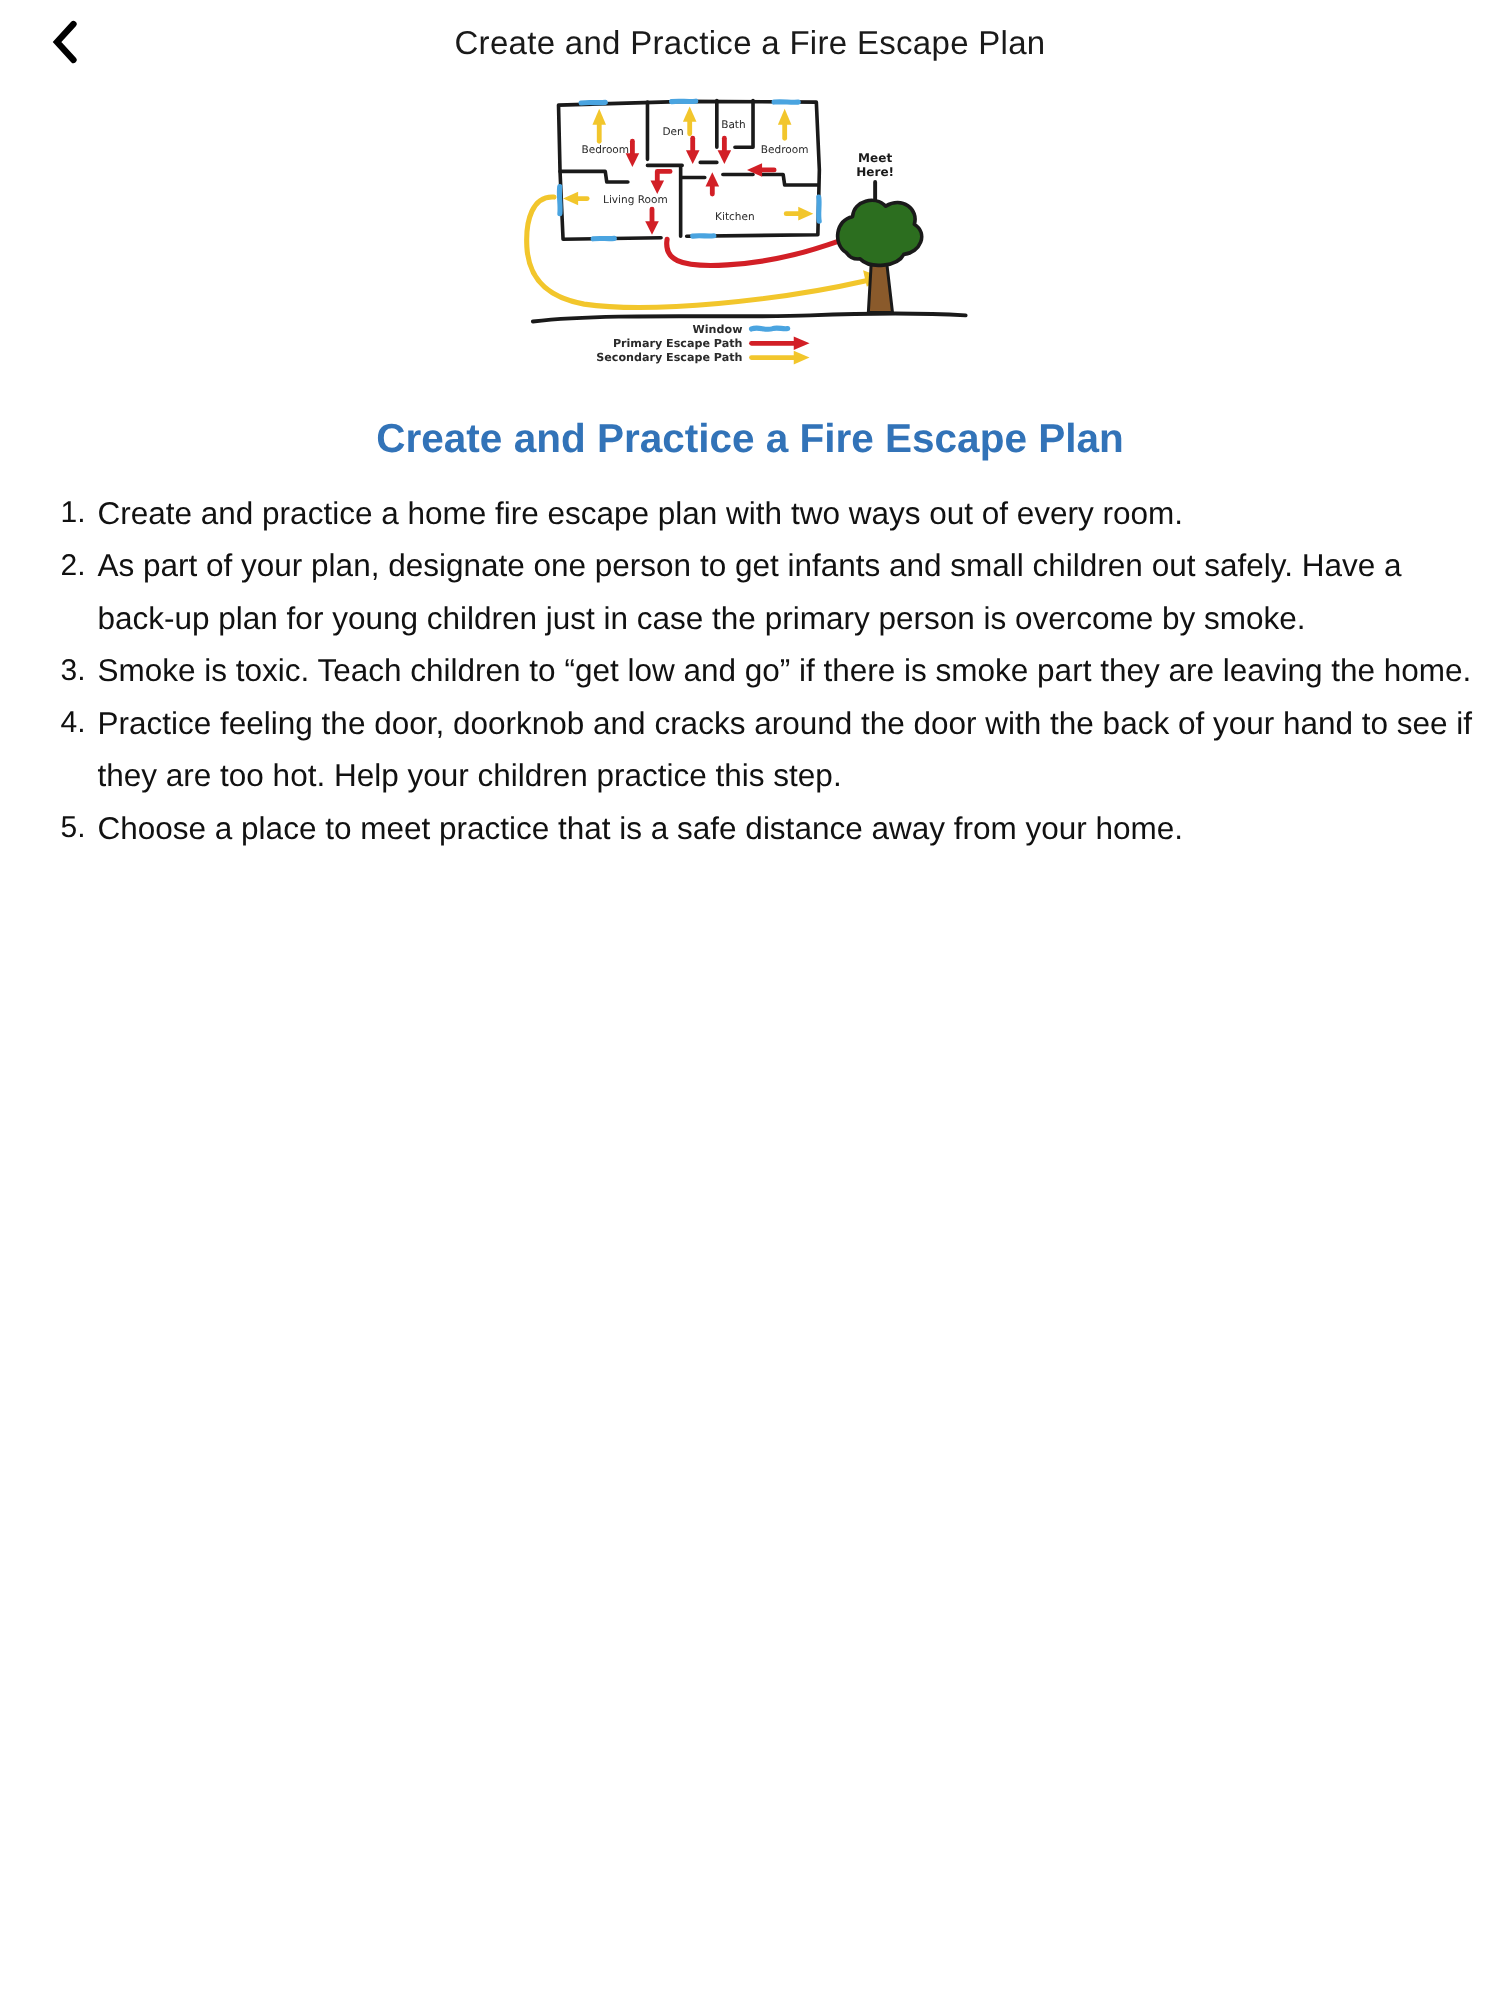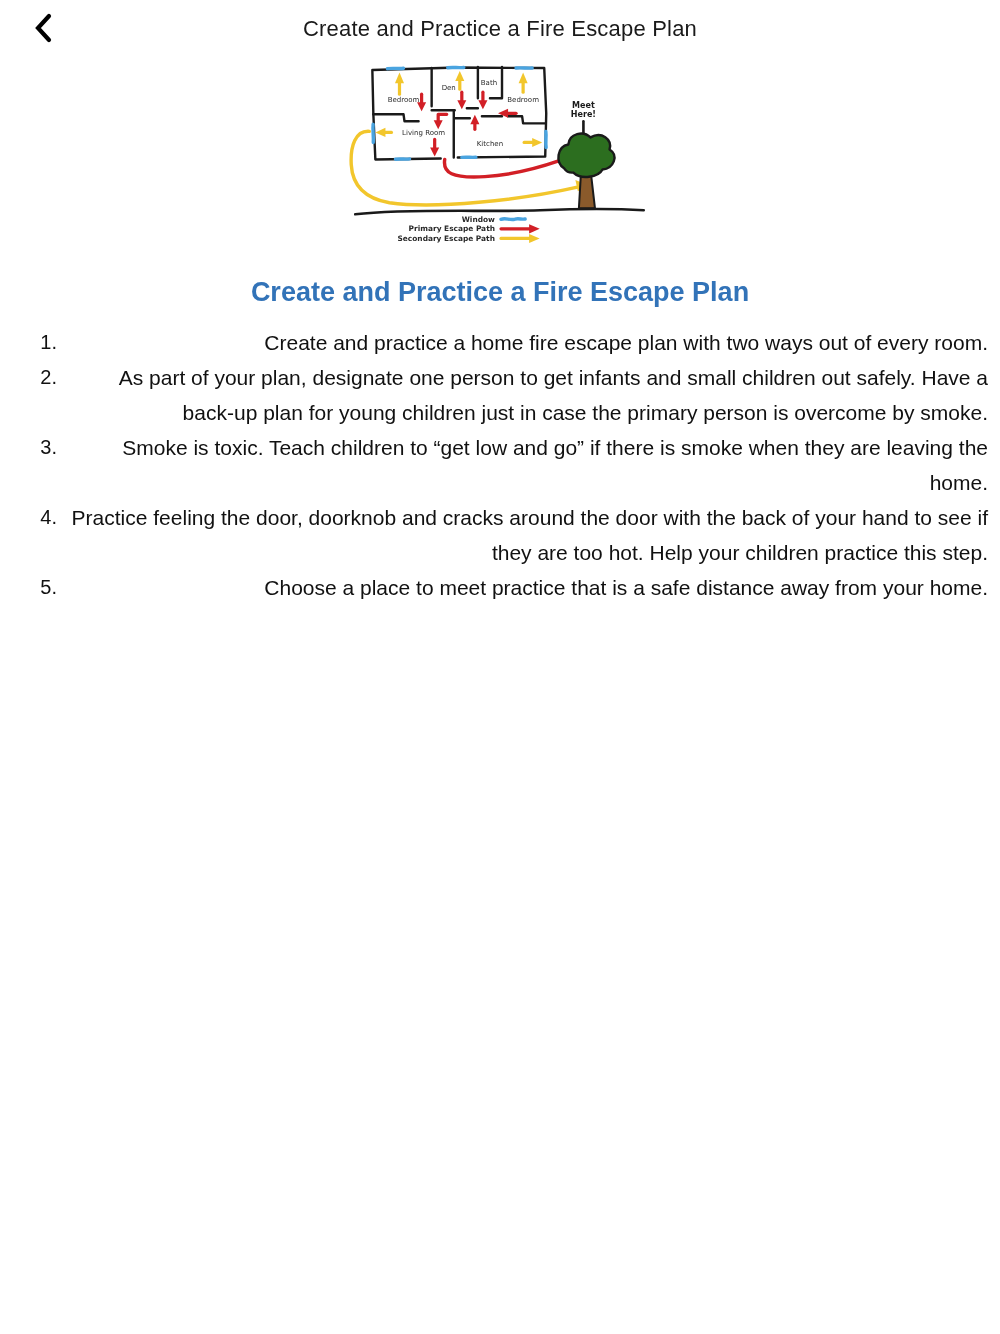--- a/index.html
+++ b/index.html
@@ -41,21 +41,21 @@
   .leg{font-family:"DejaVu Sans",sans-serif;font-size:7.4px;font-weight:700;fill:#2b2b2b;}
   .meet{font-family:"DejaVu Sans",sans-serif;font-size:8px;font-weight:700;fill:var(--ink-black,#1a1a1a);}
   
   .article-title{
     text-align:center;font-size:27px;font-weight:700;
     color:var(--accent-blue,#3273b8);margin:22px 0 17px;
   }
   .steps{list-style:none;margin:0;padding:0 12px 0 36px;font-size:21px;line-height:35px;color:#111;}
   .step{display:flex;align-items:flex-start;}
   .step-num{flex:0 0 auto;min-width:21px;text-align:right;margin-right:8px;font-size:20px;line-height:35px;}
-  .step-text{flex:1 1 auto;max-width:928px;text-align:right;}
+  .step-text{flex:1 1 auto;max-width:928px;}
 </style>
 </head>
 <body>
 
 <header class="nav">
   <button class="back-btn" aria-label="Back">
     <svg width="24" height="32" viewBox="0 0 24 32">
       <path d="M17,4 L6,16 L17,28" fill="none" stroke="#000" stroke-width="4.2" stroke-linecap="round" stroke-linejoin="miter"></path>
     </svg>
   </button>
@@ -150,21 +150,21 @@
   <li class="step">
     <span class="step-num">1.</span>
     <span class="step-text">Create and practice a home fire escape plan with two ways out of every room.</span>
   </li>
   <li class="step">
     <span class="step-num">2.</span>
     <span class="step-text">As part of your plan, designate one person to get infants and small children out safely. Have a back-up plan for young children just in case the primary person is overcome by smoke.</span>
   </li>
   <li class="step">
     <span class="step-num">3.</span>
-    <span class="step-text">Smoke is toxic. Teach children to “get low and go” if there is smoke when they are leaving the home.</span>
+    <span class="step-text">Smoke is toxic. Teach children to “get low and go” if there is smoke part they are leaving the home.</span>
   </li>
   <li class="step">
     <span class="step-num">4.</span>
     <span class="step-text">Practice feeling the door, doorknob and cracks around the door with the back of your hand to see if they are too hot. Help your children practice this step.</span>
   </li>
   <li class="step">
     <span class="step-num">5.</span>
     <span class="step-text">Choose a place to meet practice that is a safe distance away from your home.</span>
   </li>
 </ol>

